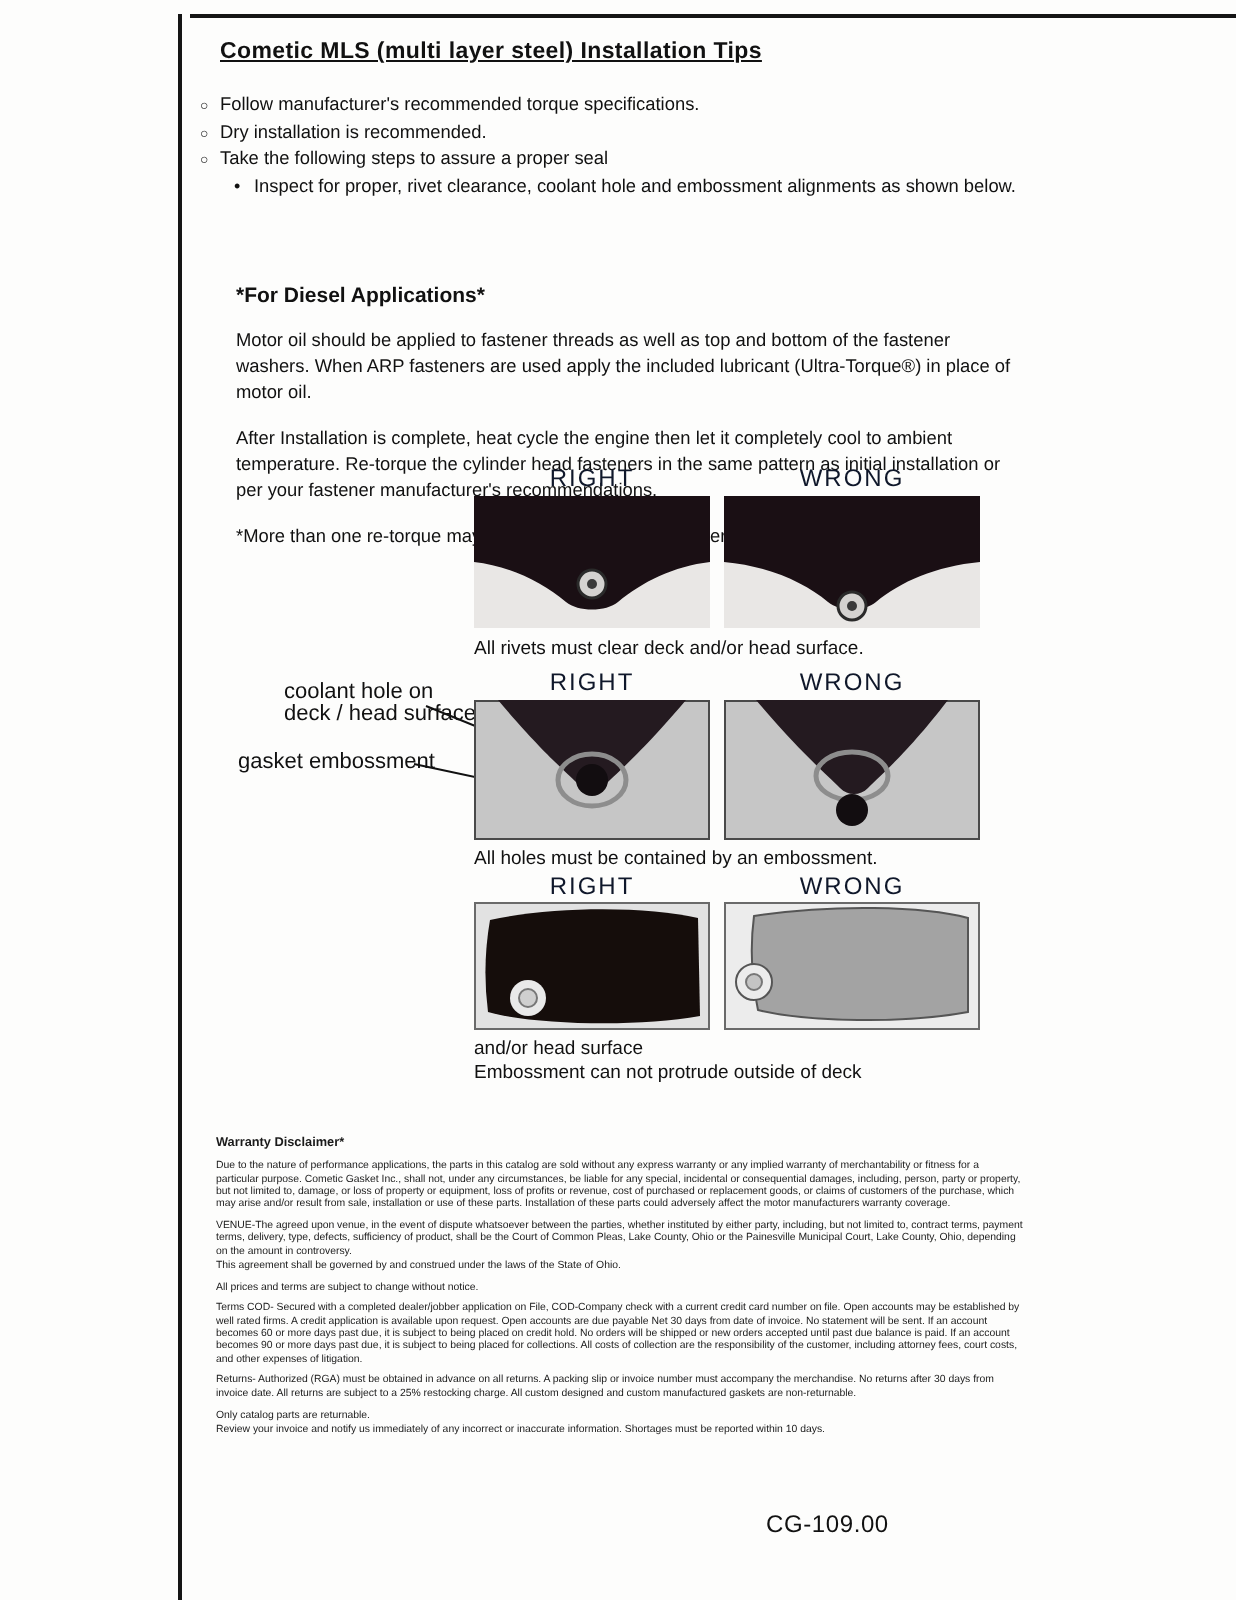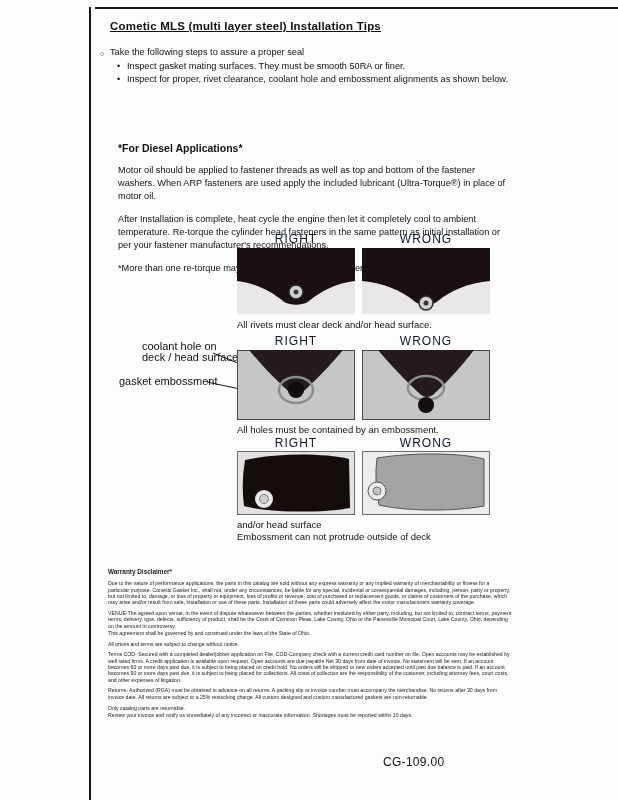--- a/index.html
+++ b/index.html
@@ -42,22 +42,23 @@
 </head>
 <body>
 
 <div class="page">
   <div class="edge-top"></div>
   <div class="edge-left"></div>
 
   <h1 class="title">Cometic MLS (multi layer steel) Installation Tips</h1>
 
   <div class="tips">
+    <div class="bullet">Follow manufacturer's recommended torque specifications.</div>
+    <div class="bullet">Dry installation is recommended.</div>
     <div class="bullet">Take the following steps to assure a proper seal</div>
-    <div class="subbullet">Inspect gasket mating surfaces.  They must be smooth 50RA or finer.</div>
     <div class="subbullet">Inspect for proper, rivet clearance, coolant hole and embossment alignments as shown below.</div>
   </div>
 
   <div class="diesel">
     <div class="diesel-heading">*For Diesel Applications*</div>
     <p>Motor oil should be applied to fastener threads as well as top and bottom of the fastener washers. When ARP fasteners are used apply the included lubricant (Ultra-Torque®) in place of motor oil.</p>
     <p>After Installation is complete, heat cycle the engine then let it completely cool to ambient temperature. Re-torque the cylinder head fasteners in the same pattern as initial installation or per your fastener manufacturer's recommendations.</p>
     <p class="note">*More than one re-torque may be required to achieve proper fastener stretch*</p>
   </div>
 

